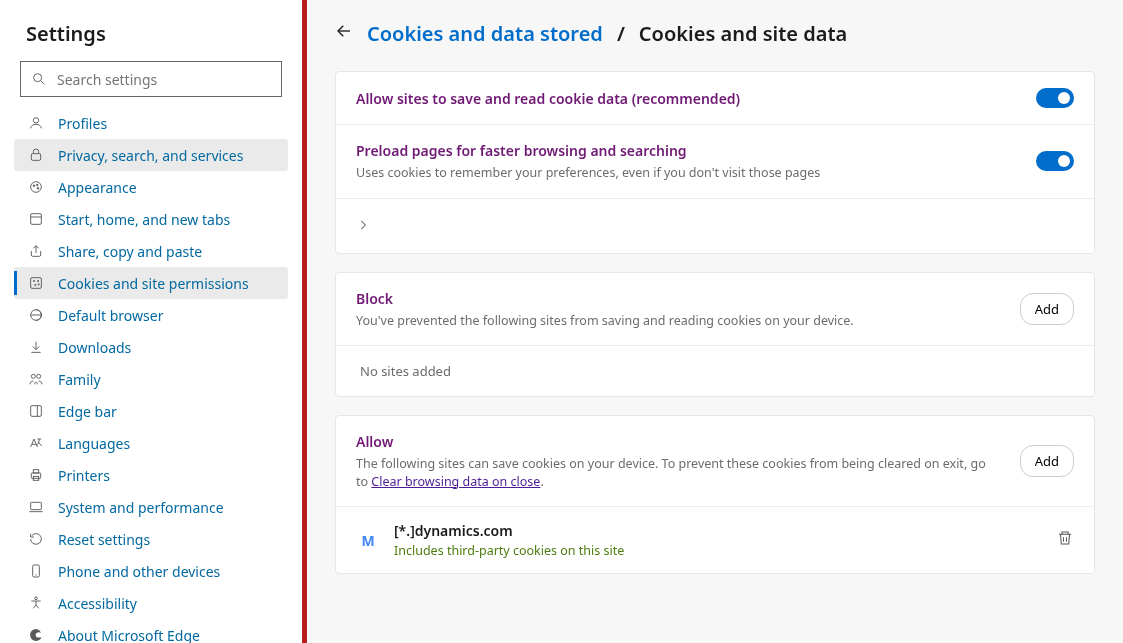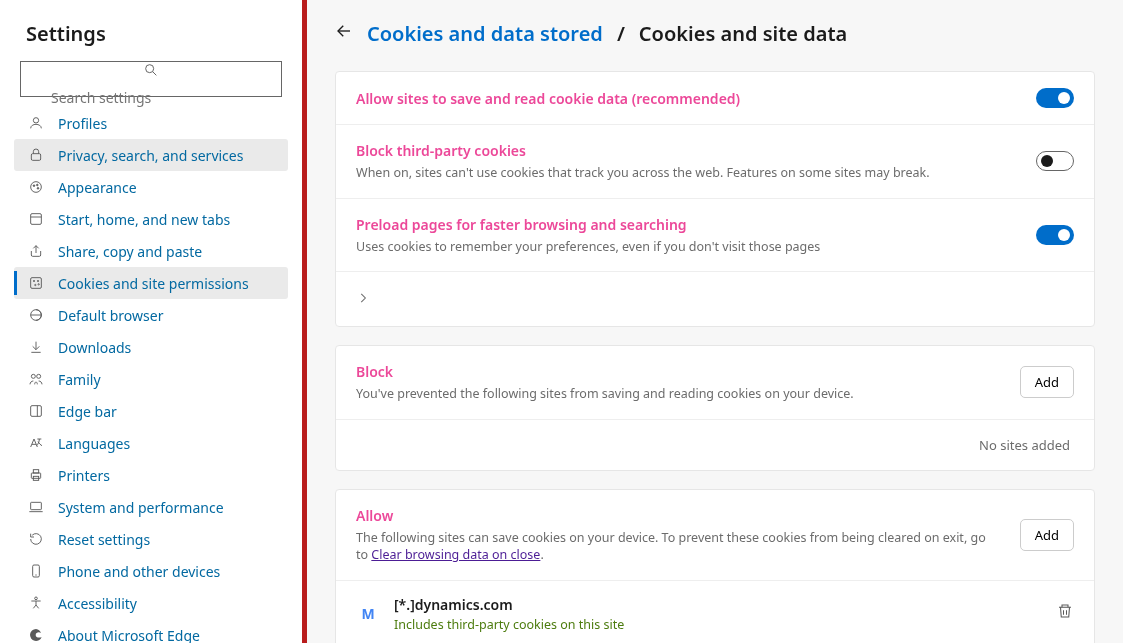--- a/index.html
+++ b/index.html
@@ -1,57 +1,57 @@
 <!DOCTYPE html>
 <html><head>
   <meta charset="utf-8">
   <style>
     * { margin: 0; padding: 0; box-sizing: border-box; font-family: "Segoe UI", -apple-system, system-ui, sans-serif; }
     body { display: flex; height: 643px; width: 1123px; background: #f7f7f7; overflow: hidden; }
 
     
     .sidebar        { width: 307px; min-width: 307px; background: #fff; border-right: 5px solid #b91c1c; padding: 20px 14px; }
     .sidebar h1     { font-size: 20px; font-weight: 600; color: #1b1b1b; padding-left: 12px; margin-bottom: 14px; }
-    .search-wrap    { display:flex; align-items:center; gap:10px; border:1px solid #666; height:36px; margin:0 6px 10px; padding:0 10px;flex-direction:column; }
+    .search-wrap    { display:flex; align-items:center; gap:10px; border:1px solid #666; height:36px; margin:0 6px 10px; padding:0 10px; }
     .search-wrap input { border:none; outline:none; flex:1; font-size:14px; background:transparent; }
     .nav            { display:flex; flex-direction:column; gap:0px; margin-top:6px; }
     .nav-item       { display:flex; align-items:center; gap:14px; height:32px; padding:0 14px; font-size:14px; color:#0369a1; border-radius:3px; cursor:pointer; position:relative; }
     .nav-item.active{ background:#eaeaea; }
     .nav-item.active::before{ content:""; position:absolute; left:0; top:4px; bottom:4px; width:3px; background:#006dca; }
     .nav-item.highlight{ background:#eaeaea; }
     .nav-icon       { width:16px; height:16px; display:flex; align-items:center; justify-content:center; }
     .nav-icon svg   { width:16px; height:16px; stroke:#5a5a5a; fill:none; stroke-width:1.4; }
 
     
     .main           { flex:1; padding:20px 28px; overflow-y:auto; }
     .breadcrumb     { display:flex; align-items:center; gap:14px; margin-bottom:24px; }
     .bc-link        { color:#006dca; font-size:20px; font-weight:600; cursor:pointer; }
     .bc-sep         { color:#1b1b1b; font-size:20px; font-weight:600; }
     .bc-current     { color:#1b1b1b; font-size:20px; font-weight:600; }
     .back-arrow svg { width:18px; height:18px; stroke:#1b1b1b; stroke-width:1.8; fill:none; }
 
     .card           { background:#fff; border:1px solid #e6e6e6; border-radius:4px; margin-bottom:18px; }
     .row            { display:flex; align-items:center; justify-content:space-between; padding:16px 20px; border-bottom:1px solid #eee; }
     .row:last-child { border-bottom:none; }
-    .row-text h3    { font-size:14px; font-weight:600; color:#ec4899; }
+    .row-text h3    { font-size:14px; font-weight:600; color:#701a75; }
     .row-text p     { font-size:12.5px; color:#6c6c6c; margin-top:4px; line-height:1.4; max-width:640px; }
     .row-text p a   { color:#4c1d95; text-decoration:underline; cursor:pointer; }
 
     .toggle         { width:38px; height:20px; border-radius:10px; position:relative; cursor:pointer; }
     .toggle.on      { background:#006dca; }
     .toggle.off     { background:#fff; border:1px solid #666; }
     .toggle .knob   { position:absolute; width:12px; height:12px; border-radius:50%; top:50%; transform:translateY(-50%); }
     .toggle.on .knob  { right:4px; background:#fff; }
     .toggle.off .knob { left:4px;  background:#1b1b1b; }
 
     .chevron svg    { width:14px; height:14px; stroke:#6c6c6c; stroke-width:1.8; fill:none; }
 
-    .add-btn        { border:1px solid #ccc; background:#fff; padding:6px 14px; font-size:13px; border-radius:5px; cursor:pointer; }
-
-    .empty          { padding:16px 24px; font-size:13px; color:#6c6c6c;text-align:right; }
+    .add-btn        { border:1px solid #ccc; background:#fff; padding:6px 14px; font-size:13px; border-radius:13px; cursor:pointer; }
+
+    .empty          { padding:16px 24px; font-size:13px; color:#6c6c6c; }
 
     .site-row       { display:flex; align-items:center; padding:14px 20px; gap:14px; }
     .site-icon      { width:24px; height:24px; display:flex; align-items:center; justify-content:center; }
     .site-text h4   { font-size:14px; font-weight:600; color:#1b1b1b; }
     .site-text p    { font-size:12.5px; color:#4d7c0f; margin-top:2px; }
     .trash          { margin-left:auto; cursor:pointer; }
     .trash svg      { width:18px; height:18px; stroke:#5a5a5a; fill:none; stroke-width:1.4; }
 
     .gmail-m        { font-family: "Product Sans", Arial, sans-serif; font-weight:700; font-size:14px; }
     .gmail-m .b     { color:#4285F4; }
@@ -256,29 +256,20 @@
         <div class="row-text">
       <h3>Allow sites to save and read cookie data (recommended)</h3>
 
     </div>
         <div class="toggle on">
           <div class="knob"></div>
         </div>
       </div>
       <div class="row">
         <div class="row-text">
-      <h3>Block third-party cookies</h3>
-      <p>When on, sites can't use cookies that track you across the web. Features on some sites may break.</p>
-    </div>
-        <div class="toggle off">
-          <div class="knob"></div>
-        </div>
-      </div>
-      <div class="row">
-        <div class="row-text">
       <h3>Preload pages for faster browsing and searching</h3>
       <p>Uses cookies to remember your preferences, even if you don't visit those pages</p>
     </div>
         <div class="toggle on">
           <div class="knob"></div>
         </div>
       </div>
       <div class="row">
         <span class="chevron"><svg viewBox="0 0 24 24">
             <polyline points="9 5 16 12 9 19"></polyline>

